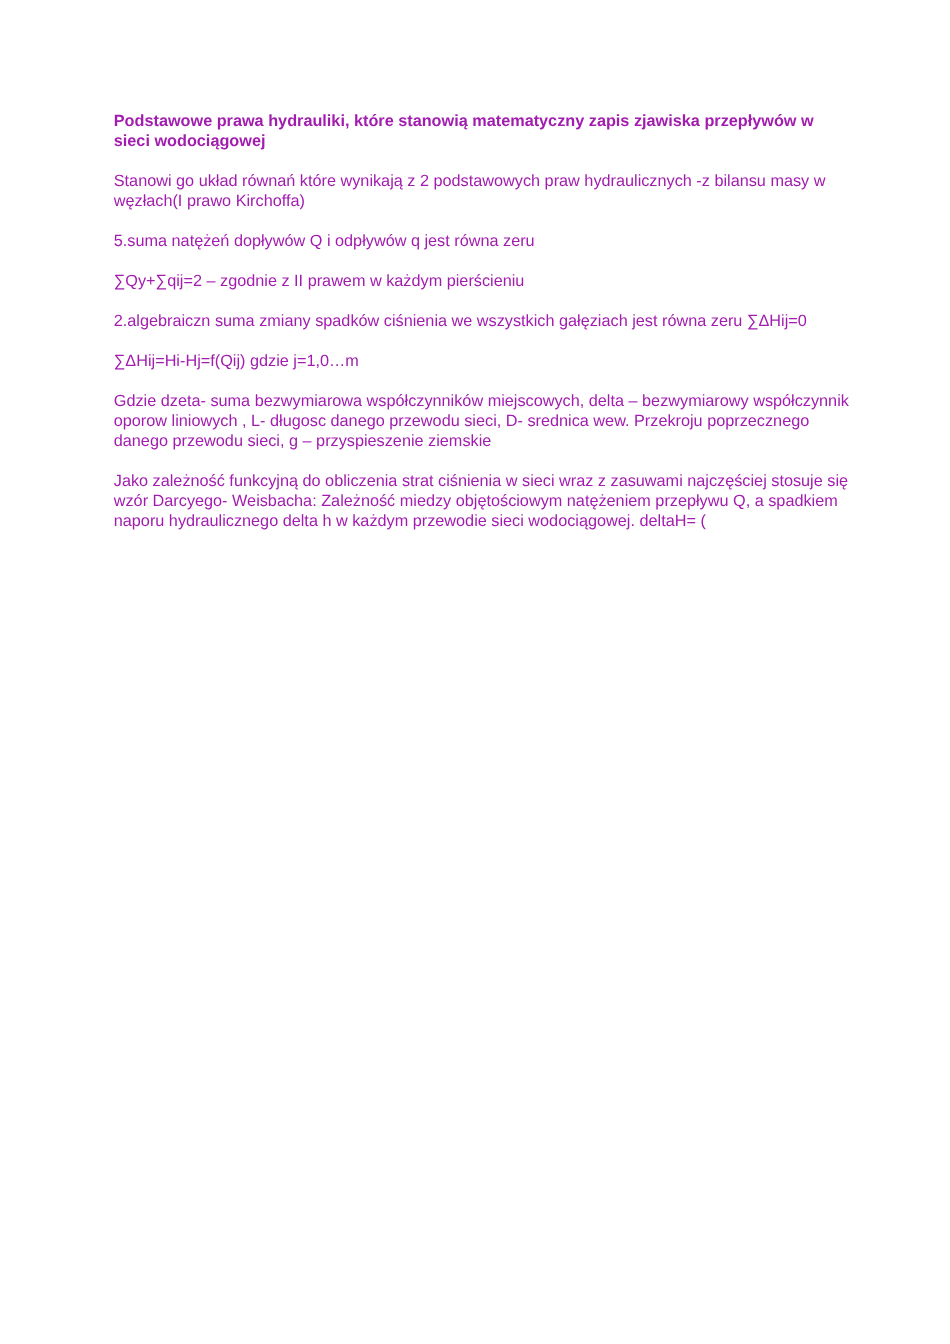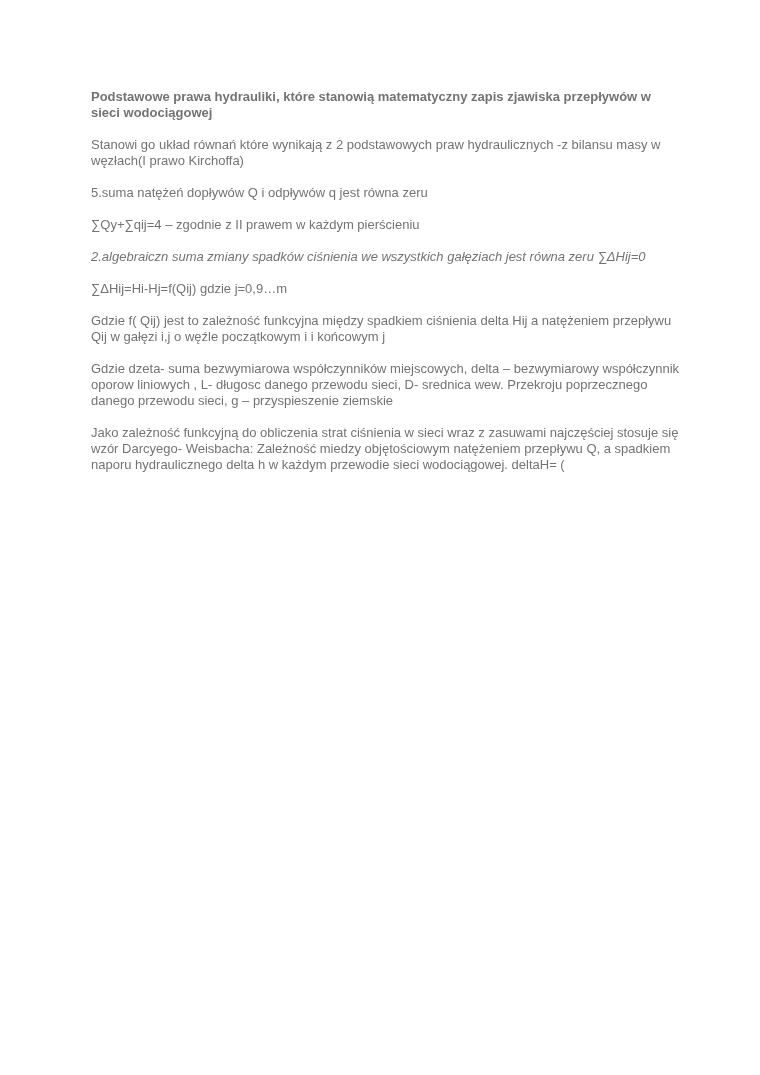--- a/index.html
+++ b/index.html
@@ -13,60 +13,57 @@
     height: 1075px;
     background: #ffffff;
     overflow: hidden;
     font-family: "Liberation Sans", "DejaVu Sans", sans-serif;
   }
   .content {
     position: absolute;
     left: 91px;
     top: 89px;
     width: 669px;
-    color: #737373;
+    color: #a21caf;
     font-size: 13px;
     line-height: 16px;
   }
   .content p {
     margin: 0 0 16px 0;
     white-space: pre-line; 
   }
   .doc-title {
     font-weight: bold;
   }
   .gap-large {
     margin-top: 55px; 
-    font-style: italic;
   }
 </style>
 </head>
 <body>
 
 <div class="page">
   <div class="content">
     <p class="doc-title">Podstawowe prawa hydrauliki, które stanowią matematyczny zapis zjawiska przepływów w
 sieci wodociągowej</p>
 
     <p>Stanowi go układ równań które wynikają z 2 podstawowych praw hydraulicznych -z bilansu masy w
 węzłach(I prawo Kirchoffa)</p>
 
 
 
     <p>5.suma natężeń dopływów Q i odpływów q jest równa zeru</p>
 
-    <p>∑Qy+∑qij=4 – zgodnie z II prawem w każdym pierścieniu</p>
+    <p>∑Qy+∑qij=2 – zgodnie z II prawem w każdym pierścieniu</p>
 
     <p class="gap-large">2.algebraiczn suma zmiany spadków ciśnienia we wszystkich gałęziach jest równa zeru ∑ΔHij=0</p>
 
 
-    <p>∑ΔHij=Hi-Hj=f(Qij) gdzie j=0,9…m</p>
+    <p>∑ΔHij=Hi-Hj=f(Qij) gdzie j=1,0…m</p>
 
-    <p>Gdzie f( Qij) jest to zależność funkcyjna między spadkiem ciśnienia delta Hij a natężeniem przepływu
-Qij w gałęzi i,j o węźle początkowym i i końcowym j</p>
 
     <p>Gdzie dzeta- suma bezwymiarowa współczynników miejscowych, delta – bezwymiarowy współczynnik
 oporow liniowych , L- długosc danego przewodu sieci, D- srednica wew. Przekroju poprzecznego
 danego przewodu sieci, g – przyspieszenie ziemskie</p>
 
     <p>Jako zależność funkcyjną do obliczenia strat ciśnienia w sieci wraz z zasuwami najczęściej stosuje się
 wzór Darcyego- Weisbacha: Zależność miedzy objętościowym natężeniem przepływu Q, a spadkiem
 naporu hydraulicznego delta h w każdym przewodie sieci wodociągowej. deltaH= (</p>
   </div>
 </div>

